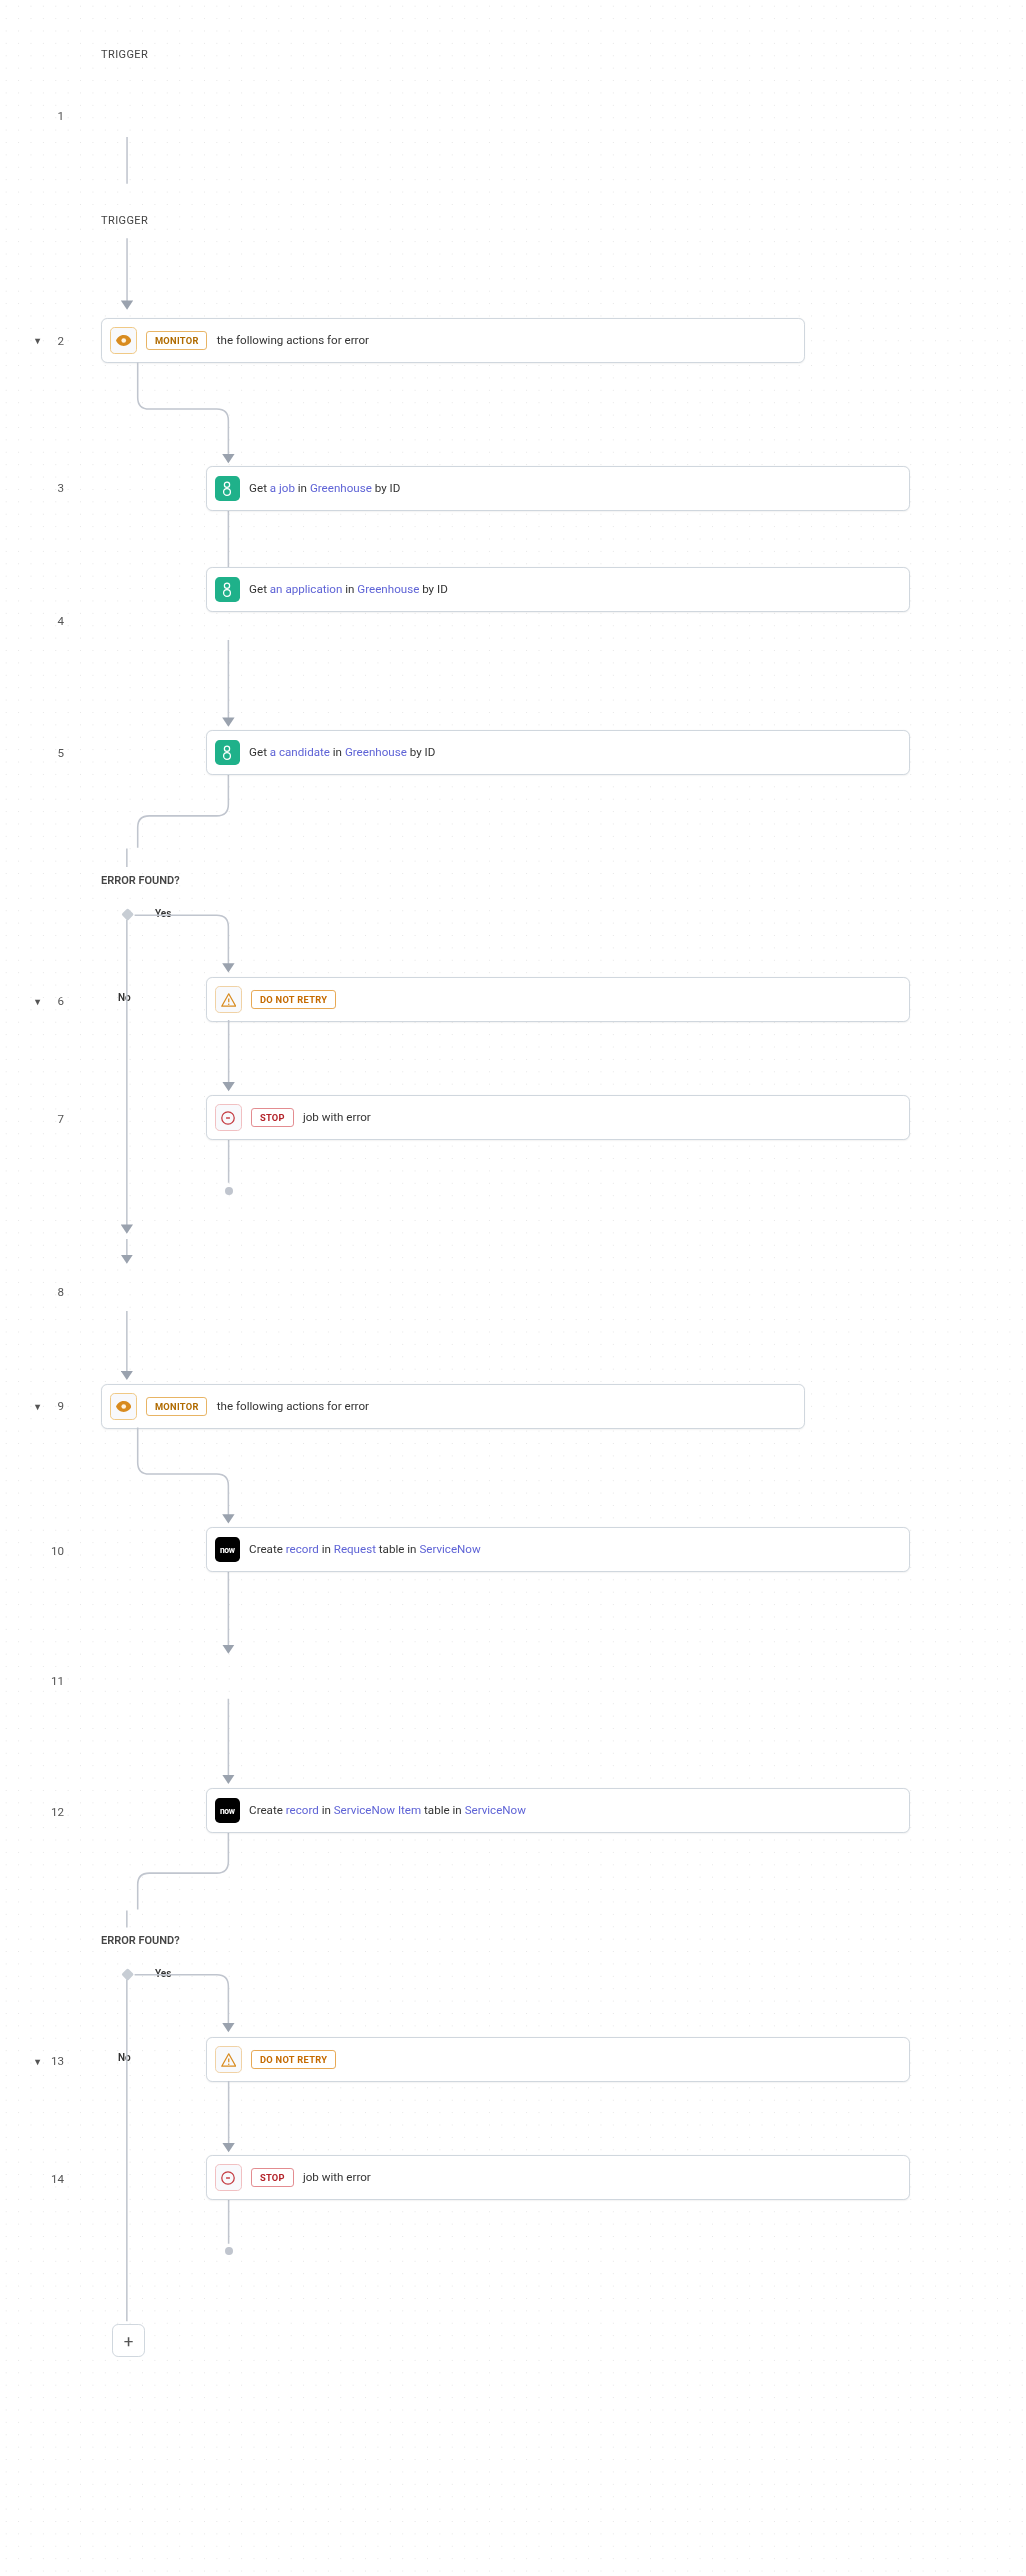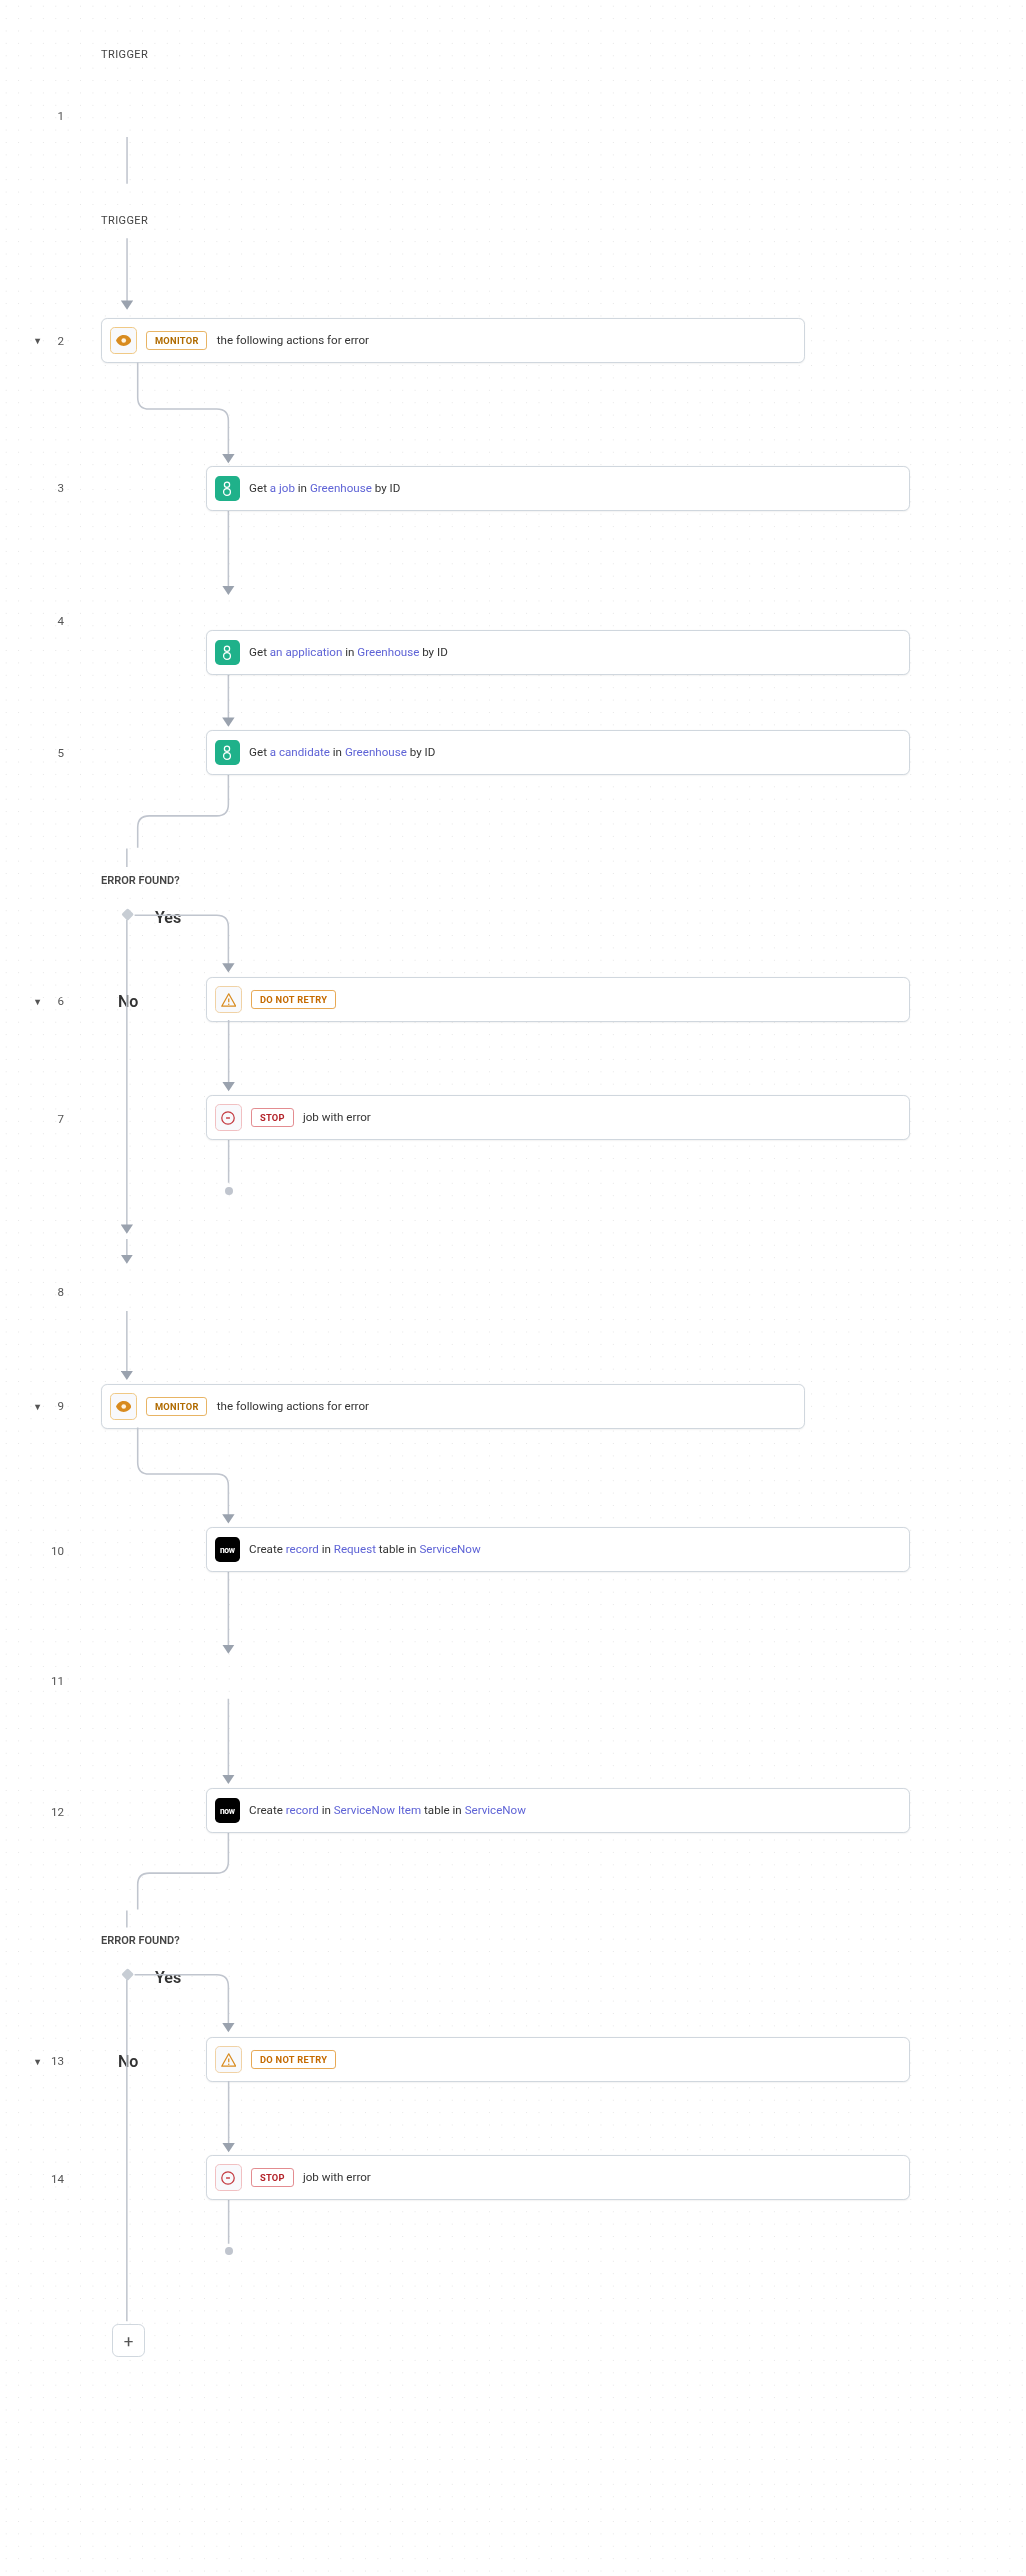--- a/index.html
+++ b/index.html
@@ -36,21 +36,21 @@
 .ic-stop{background:#fde4e4}
 .ic-bot{background:#4a154b}
 .ic-snow{background:#000000}
 .ic-box{background:#0a72e0}
 
 
 .conn{position:absolute;overflow:visible;pointer-events:none}
 
 
 .err{position:absolute;left:101px;color:#444;font-weight:600;font-size:11px}
-.yn{position:absolute;color:#333;font-weight:600;font-size:16px}
+.yn{position:absolute;color:#333;font-weight:600;font-size:10px}
 .diamond{position:absolute;width:9.3px;height:9.3px;background:#c7cdd4;transform:rotate(45deg);border-radius:1.6px}
 .dot{position:absolute;width:7.8px;height:7.8px;border-radius:50%;background:#c0c5ce}
 
 .plus{position:absolute;width:31px;height:31px;border:0.8px solid #d0d7de;border-radius:6.2px;background:#fff;display:flex;align-items:center;justify-content:center;color:#555;font-size:17px}
 
 .icon-card{background:#f8f9fc;border:0.8px solid #e2e5ec}
 </style>
 </head>
 <body>
 
@@ -99,21 +99,21 @@
           <circle cx="9" cy="6" r="3.4" stroke="#fff" stroke-width="1.6" fill="none"></circle>
           <circle cx="9" cy="15.5" r="4.4" stroke="#fff" stroke-width="1.6" fill="none"></circle>
         </svg>
       </div>
     <div class="txt">
       <span>Get </span><span class="link">a job</span><span> in </span><span class="link">Greenhouse</span><span> by ID</span>
     </div>
   </div>
 
   <div class="num" style="top:614px">4</div>
-  <div class="card" style="top:630px;left:206px;width:683px">
+  <div class="card" style="top:567px;left:206px;width:683px">
     <div class="icon ic-green">
         <svg width="14" height="17" viewBox="0 0 18 22">
           <circle cx="9" cy="6" r="3.4" stroke="#fff" stroke-width="1.6" fill="none"></circle>
           <circle cx="9" cy="15.5" r="4.4" stroke="#fff" stroke-width="1.6" fill="none"></circle>
         </svg>
       </div>
     <div class="txt">
       <span>Get </span><span class="link">an application</span><span> in </span><span class="link">Greenhouse</span><span> by ID</span>
     </div>
   </div>

